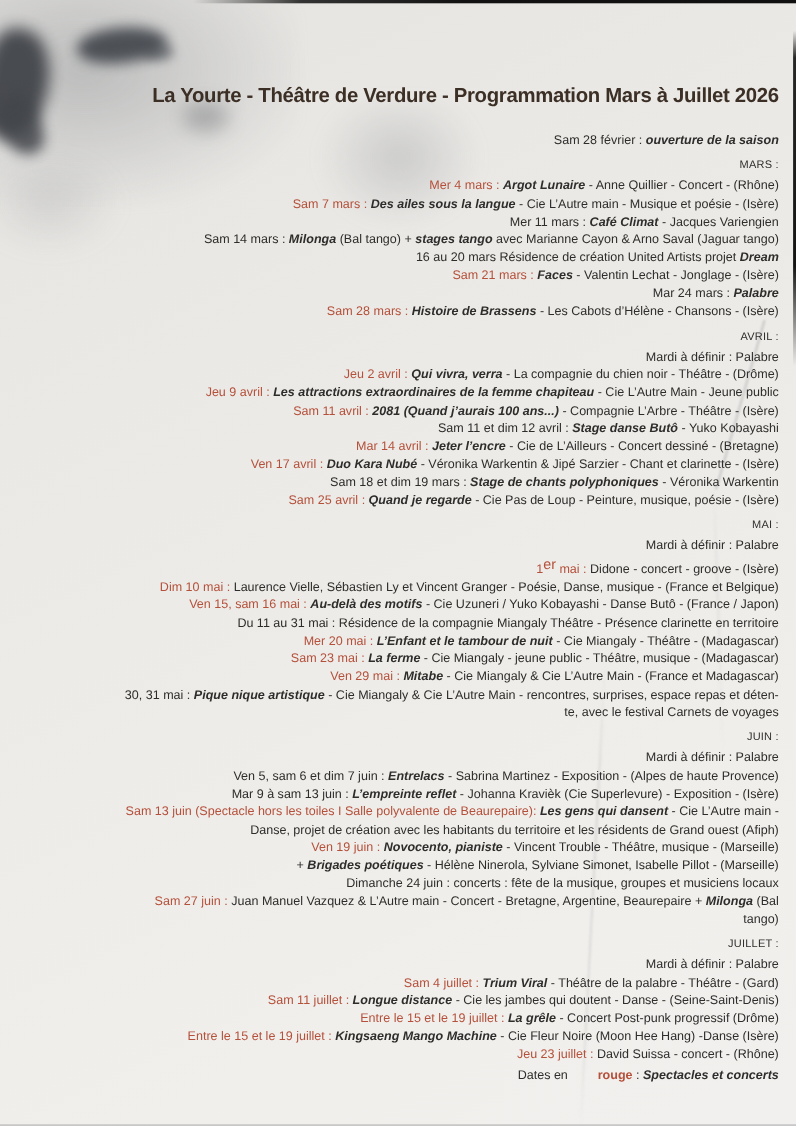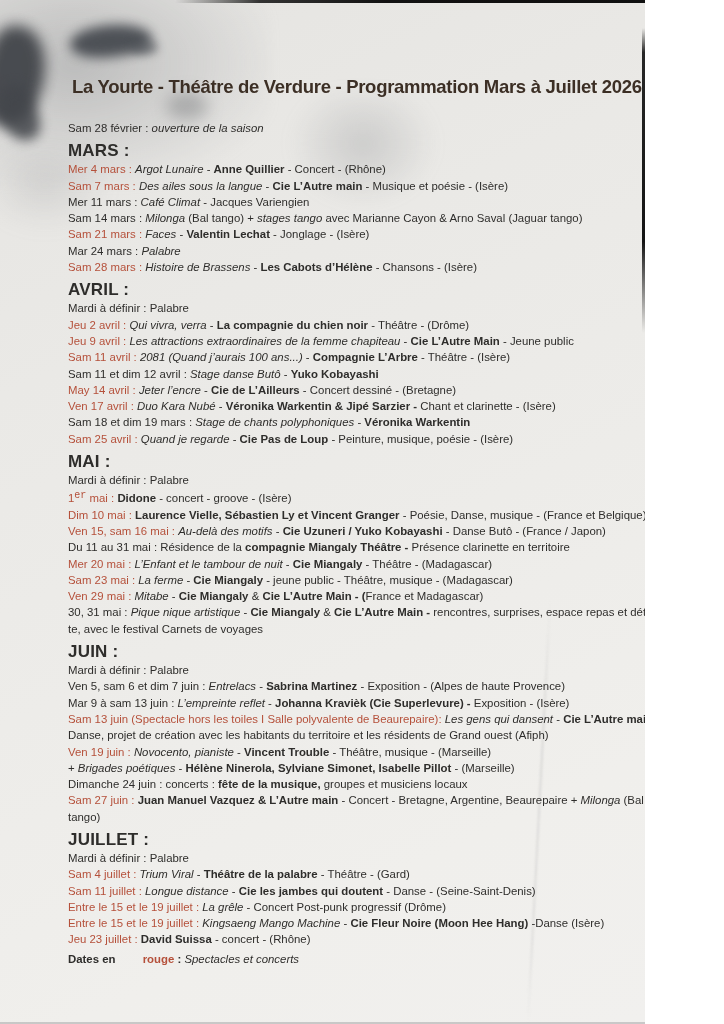--- a/index.html
+++ b/index.html
@@ -4,41 +4,41 @@
 <style>
   :root{
     --accent-red:#b5503a;
     --title-color:#3c2f25;
     --text-color:#2e2d2b;
     --paper:#e9e8e5;
   }
   html,body{margin:0;padding:0;}
   body{width:724px;height:1024px;}
   .page{
-    position:relative;width:645px;height:1024px;overflow:hidden;
+    position:relative;width:724px;height:1024px;overflow:hidden;
     background:linear-gradient(155deg,#e5e4e1 0%,#eae9e6 30%,#edecE9 55%,#f0efec 80%,#f1f0ee 100%);
-    font-family:"Liberation Sans",sans-serif;color:var(--text-color);
+    font-family:"Liberation Sans",sans-serif;color:var(--text-color);text-align:right;
   }
   .content{position:relative;z-index:2;padding:74px 16px 0 68px;}
   .title{
     margin:0 0 0 4px;font-size:18.5px;line-height:26px;font-weight:bold;
     letter-spacing:-0.3px;color:var(--title-color);white-space:nowrap;
   }
   .line{font-size:11.4px;line-height:16.3px;white-space:nowrap;}
   .opening{margin-top:20px;}
   .section{margin-top:4px;}
-  .heading{font-size:17px;line-height:21px;font-weight:bold;letter-spacing:0.2px;}
+  .heading{font-size:10px;line-height:21px;font-weight:normal;letter-spacing:0.2px;}
   .footer-note{margin-top:3px;}
   
   .seg-n{}
-  .seg-b{font-weight:bold;}
-  .seg-bi{font-weight:normal;font-style:italic;}
+  .seg-b{font-weight:normal;}
+  .seg-bi{font-weight:bold;font-style:italic;}
   .seg-rd{color:var(--accent-red);margin-top:36px;}
   .seg-rdb{color:var(--accent-red);font-weight:bold;padding-left:24px;}
-  .seg-sup{color:var(--accent-red);font-size:10px;vertical-align:4px;font-family:Liberation Mono, monospace;}
+  .seg-sup{color:var(--accent-red);font-size:13px;vertical-align:4px;}
   
   .artifacts{position:absolute;inset:0;z-index:1;pointer-events:none;}
   .halo{position:absolute;left:-30px;top:-25px;width:300px;height:210px;
     background:radial-gradient(ellipse at 35% 42%,rgba(125,127,131,0.40),rgba(170,171,174,0.20) 55%,rgba(200,200,202,0) 78%);
     filter:blur(6px);}
   .blob1{position:absolute;left:-16px;top:26px;width:60px;height:100px;background:#3e4146;
     border-radius:42% 58% 55% 45%;filter:blur(7px);transform:rotate(12deg);opacity:0.92;}
   .blob1b{position:absolute;left:0px;top:84px;width:36px;height:58px;background:#43464b;
     border-radius:55% 45% 40% 60%;filter:blur(6px);transform:rotate(-22deg);opacity:0.85;}
   .blob2{position:absolute;left:70px;top:25px;width:82px;height:32px;background:#41454b;
@@ -91,32 +91,33 @@
   <div class="content">
     <h1 class="title">La Yourte - Théâtre de Verdure - Programmation Mars à Juillet 2026</h1>
     <div class="line opening"><span class="seg-n">Sam 28  février : </span><span class="seg-bi">ouverture de la saison</span></div>
     <div>
         <div class="section">
           <div class="heading">MARS :</div>
           <div class="line"><span class="seg-rd">Mer 4 mars : </span><span class="seg-bi">Argot Lunaire</span><span class="seg-n"> - </span><span class="seg-b">Anne Quillier</span><span class="seg-n"> - Concert - (Rhône)</span></div>
           <div class="line"><span class="seg-rd">Sam 7 mars : </span><span class="seg-bi">Des ailes sous la langue</span><span class="seg-n"> - </span><span class="seg-b">Cie L’Autre main</span><span class="seg-n"> - Musique et poésie - (Isère)</span></div>
           <div class="line"><span class="seg-n">Mer 11 mars : </span><span class="seg-bi">Café Climat</span><span class="seg-n"> - Jacques Variengien</span></div>
           <div class="line"><span class="seg-n">Sam 14 mars : </span><span class="seg-bi">Milonga</span><span class="seg-n"> (Bal tango) + </span><span class="seg-bi">stages tango</span><span class="seg-n"> avec Marianne Cayon &amp; Arno Saval (Jaguar tango)</span></div>
+          <div class="line"><span class="seg-n">16 au 20 mars Résidence de création </span><span class="seg-b">United Artists</span><span class="seg-n"> projet </span><span class="seg-bi">Dream</span></div>
           <div class="line"><span class="seg-rd">Sam 21 mars : </span><span class="seg-bi">Faces</span><span class="seg-n"> - </span><span class="seg-b">Valentin Lechat</span><span class="seg-n"> - Jonglage - (Isère)</span></div>
           <div class="line"><span class="seg-n">Mar 24 mars : </span><span class="seg-bi">Palabre</span></div>
           <div class="line"><span class="seg-rd">Sam 28 mars : </span><span class="seg-bi">Histoire de Brassens</span><span class="seg-n"> - </span><span class="seg-b">Les Cabots d’Hélène</span><span class="seg-n"> - Chansons - (Isère)</span></div>
         </div>
         <div class="section">
           <div class="heading">AVRIL :</div>
           <div class="line"><span class="seg-n">Mardi à définir : Palabre</span></div>
           <div class="line"><span class="seg-rd">Jeu 2 avril : </span><span class="seg-bi">Qui vivra,  verra</span><span class="seg-n"> - </span><span class="seg-b">La compagnie du chien noir</span><span class="seg-n"> - Théâtre - (Drôme)</span></div>
           <div class="line"><span class="seg-rd">Jeu 9 avril : </span><span class="seg-bi">Les attractions extraordinaires de la femme chapiteau</span><span class="seg-n"> - </span><span class="seg-b">Cie L’Autre Main</span><span class="seg-n"> - Jeune public</span></div>
           <div class="line"><span class="seg-rd">Sam 11 avril : </span><span class="seg-bi">2081 (Quand j’aurais 100 ans...)</span><span class="seg-n"> - </span><span class="seg-b">Compagnie L’Arbre</span><span class="seg-n"> - Théâtre - (Isère)</span></div>
           <div class="line"><span class="seg-n">Sam 11 et dim 12 avril : </span><span class="seg-bi">Stage danse Butô</span><span class="seg-n"> - </span><span class="seg-b">Yuko Kobayashi</span></div>
-          <div class="line"><span class="seg-rd">May 14 avril : </span><span class="seg-bi">Jeter l’encre</span><span class="seg-n"> - </span><span class="seg-b">Cie de L’Ailleurs</span><span class="seg-n"> - Concert dessiné - (Bretagne)</span></div>
+          <div class="line"><span class="seg-rd">Mar 14 avril : </span><span class="seg-bi">Jeter l’encre</span><span class="seg-n"> - </span><span class="seg-b">Cie de L’Ailleurs</span><span class="seg-n"> - Concert dessiné - (Bretagne)</span></div>
           <div class="line"><span class="seg-rd">Ven 17 avril : </span><span class="seg-bi">Duo Kara Nubé</span><span class="seg-n"> - </span><span class="seg-b">Véronika Warkentin &amp; Jipé Sarzier -</span><span class="seg-n"> Chant et clarinette - (Isère)</span></div>
           <div class="line"><span class="seg-n">Sam 18 et dim 19 mars : </span><span class="seg-bi">Stage de chants polyphoniques</span><span class="seg-n"> - </span><span class="seg-b">Véronika Warkentin</span></div>
           <div class="line"><span class="seg-rd">Sam 25 avril : </span><span class="seg-bi">Quand je regarde</span><span class="seg-n"> - </span><span class="seg-b">Cie Pas de Loup</span><span class="seg-n"> - Peinture, musique, poésie - (Isère)</span></div>
         </div>
         <div class="section">
           <div class="heading">MAI :</div>
           <div class="line"><span class="seg-n">Mardi à définir : Palabre</span></div>
           <div class="line"><span class="seg-rd">1</span><span class="seg-sup">er</span><span class="seg-rd"> mai : </span><span class="seg-b">Didone</span><span class="seg-n"> - concert - groove - (Isère)</span></div>
           <div class="line"><span class="seg-rd">Dim 10 mai : </span><span class="seg-b">Laurence Vielle, Sébastien Ly et Vincent Granger</span><span class="seg-n"> - Poésie, Danse, musique - (France et Belgique)</span></div>
           <div class="line"><span class="seg-rd">Ven 15, sam 16 mai : </span><span class="seg-bi">Au-delà des motifs</span><span class="seg-n"> - </span><span class="seg-b">Cie Uzuneri / Yuko Kobayashi</span><span class="seg-n"> - Danse Butô - (France / Japon)</span></div>

